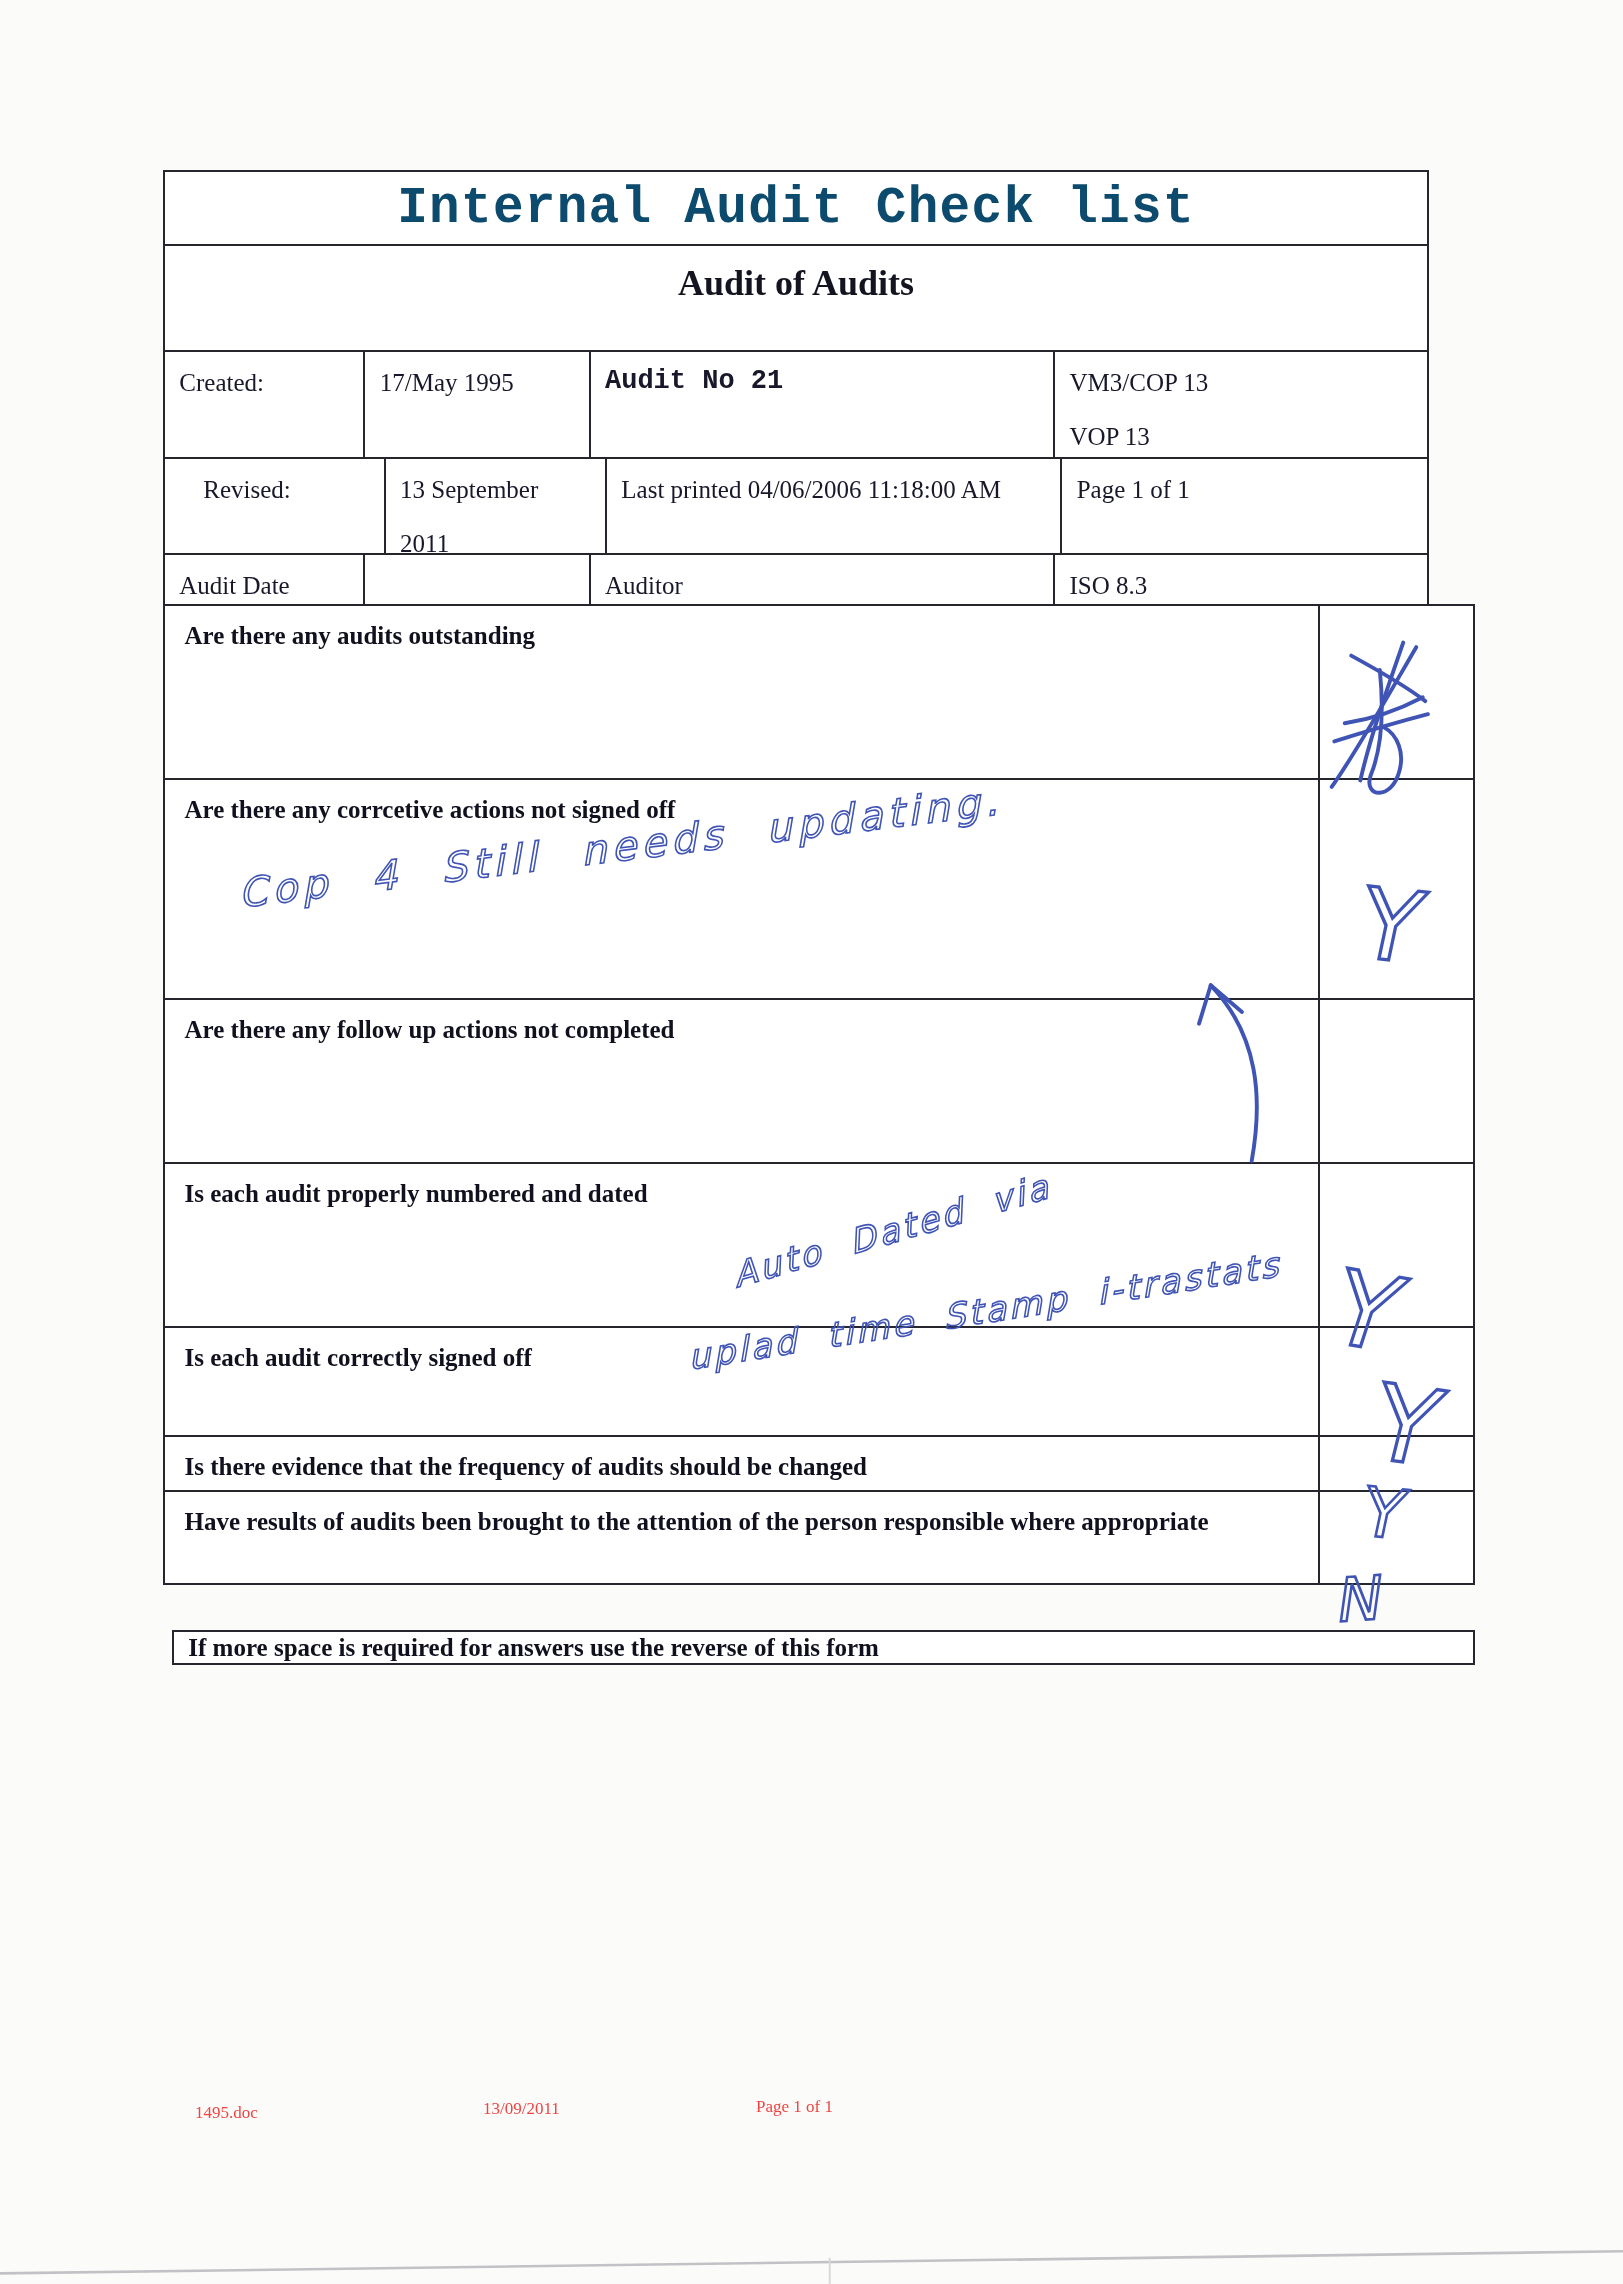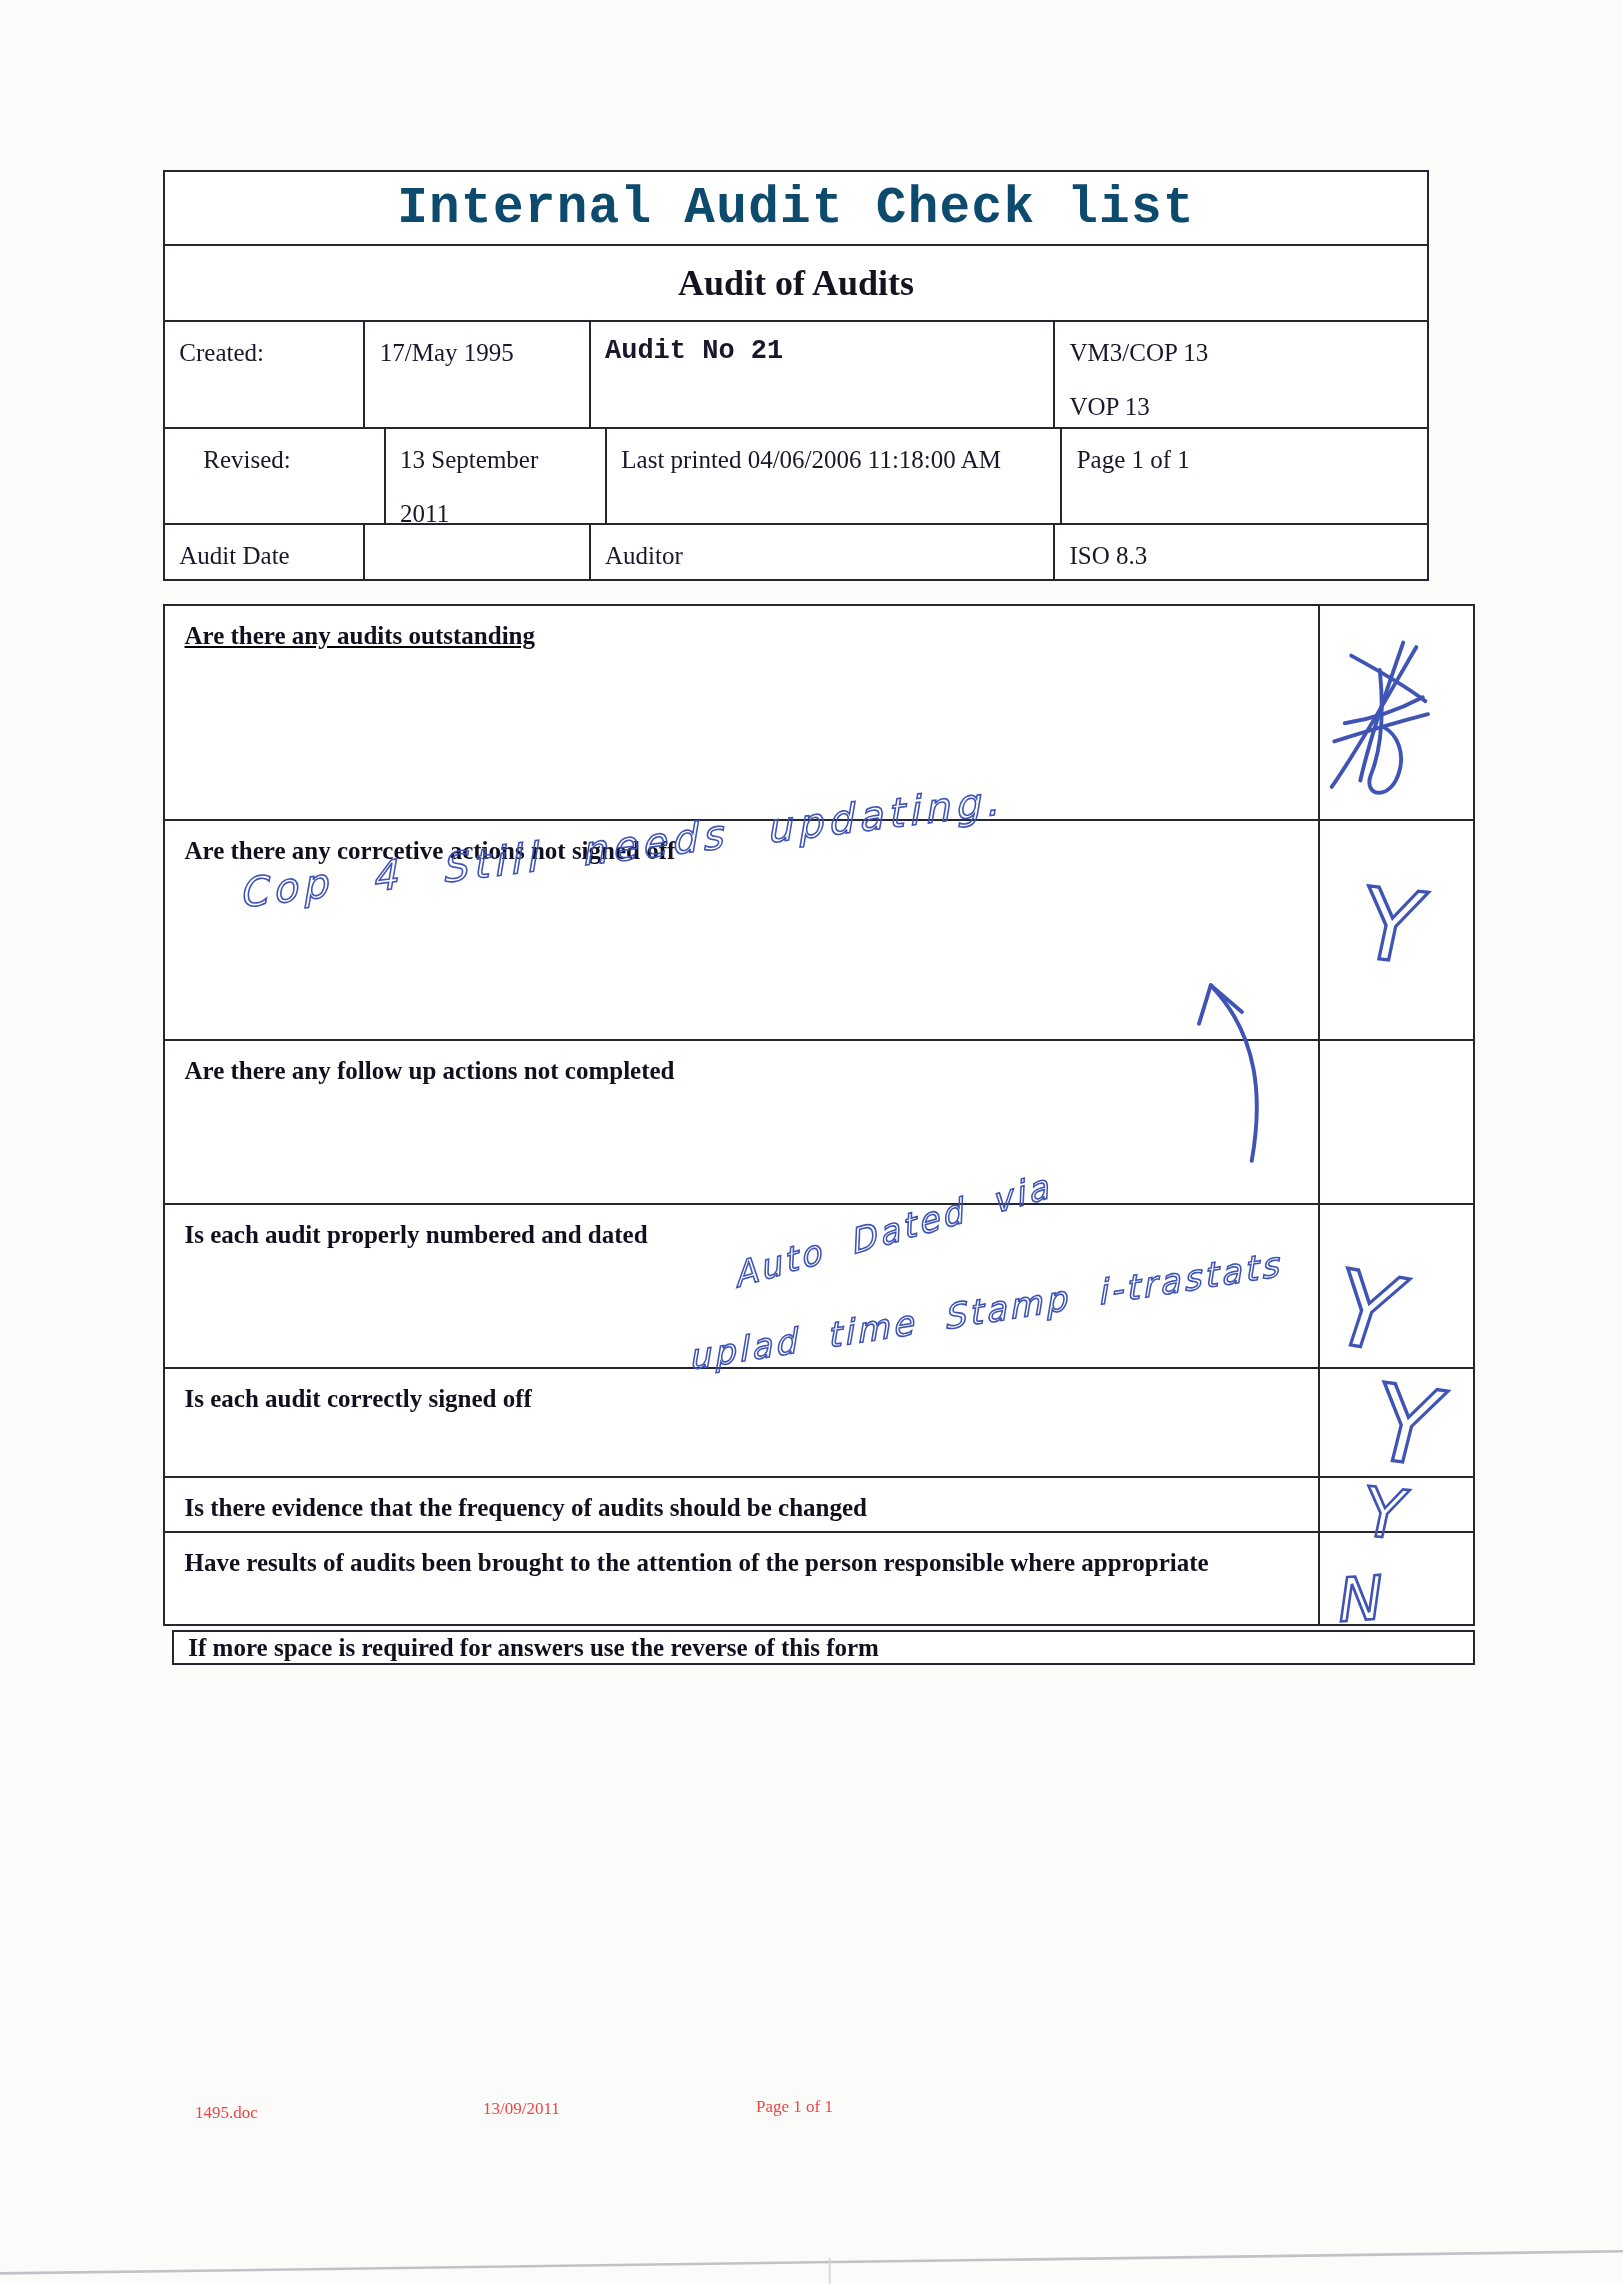--- a/index.html
+++ b/index.html
@@ -35,41 +35,41 @@
     box-sizing:border-box;
     border-left:2px solid var(--line);
     padding:3.9px 11.7px 0 14.3px;
     font-size:25px;line-height:2.15;color:#18182a;
   }
   .ht-cell:first-child{border-left:none;}
   .ht-c1{width:199px;}
   .ht-c2{width:226px;}
   .ht-c3{width:466px;}
   .ht-c4{width:375px;}
-  .ht-r3{height:107px;}
+  .ht-r3{height:107px;margin-top:30px;}
   .ht-r4{height:96px;padding-left:24px;}
   .ht-r5{height:56px;}
   .mono{font-family:"Liberation Mono", monospace;font-weight:bold;font-size:27px;line-height:1.9;}
   .ref-line{line-height:2.15;}
   
   .main-table{
     position:absolute;left:163px;top:604px;width:1312px;
     border:2px solid var(--line);
     background:#fff;
     box-sizing:border-box;
   }
   .q-row{display:flex;box-sizing:border-box;border-bottom:2px solid var(--line);overflow:hidden;}
   .q-row:last-child{border-bottom:none;}
   .q-cell{
     flex:1;box-sizing:border-box;
     padding:6.5px 46px 0 19.5px;
     font-weight:bold;font-size:25px;line-height:1.85;color:#10101e;
   }
   .a-cell{width:155px;box-sizing:border-box;border-left:2px solid var(--line);}
-  .h-337{height:215px;text-decoration:underline;} .h-338{height:220px;} .h-250{height:164px;}
+  .h-337{height:174px;} .h-338{height:220px;} .h-250{height:164px;}
   .h-252{height:164px;} .h-168{height:109px;} .h-140{height:91px;} .h-84{height:55px;}
   .more-space-box{
     position:absolute;left:172px;top:1630px;width:1303px;height:35px;
     border:2px solid var(--line);box-sizing:border-box;background:#fff;
     display:flex;align-items:center;padding-left:14.3px;
     font-weight:bold;font-size:25px;color:#10101e;
   }
   
   .handwriting{
     position:absolute;

